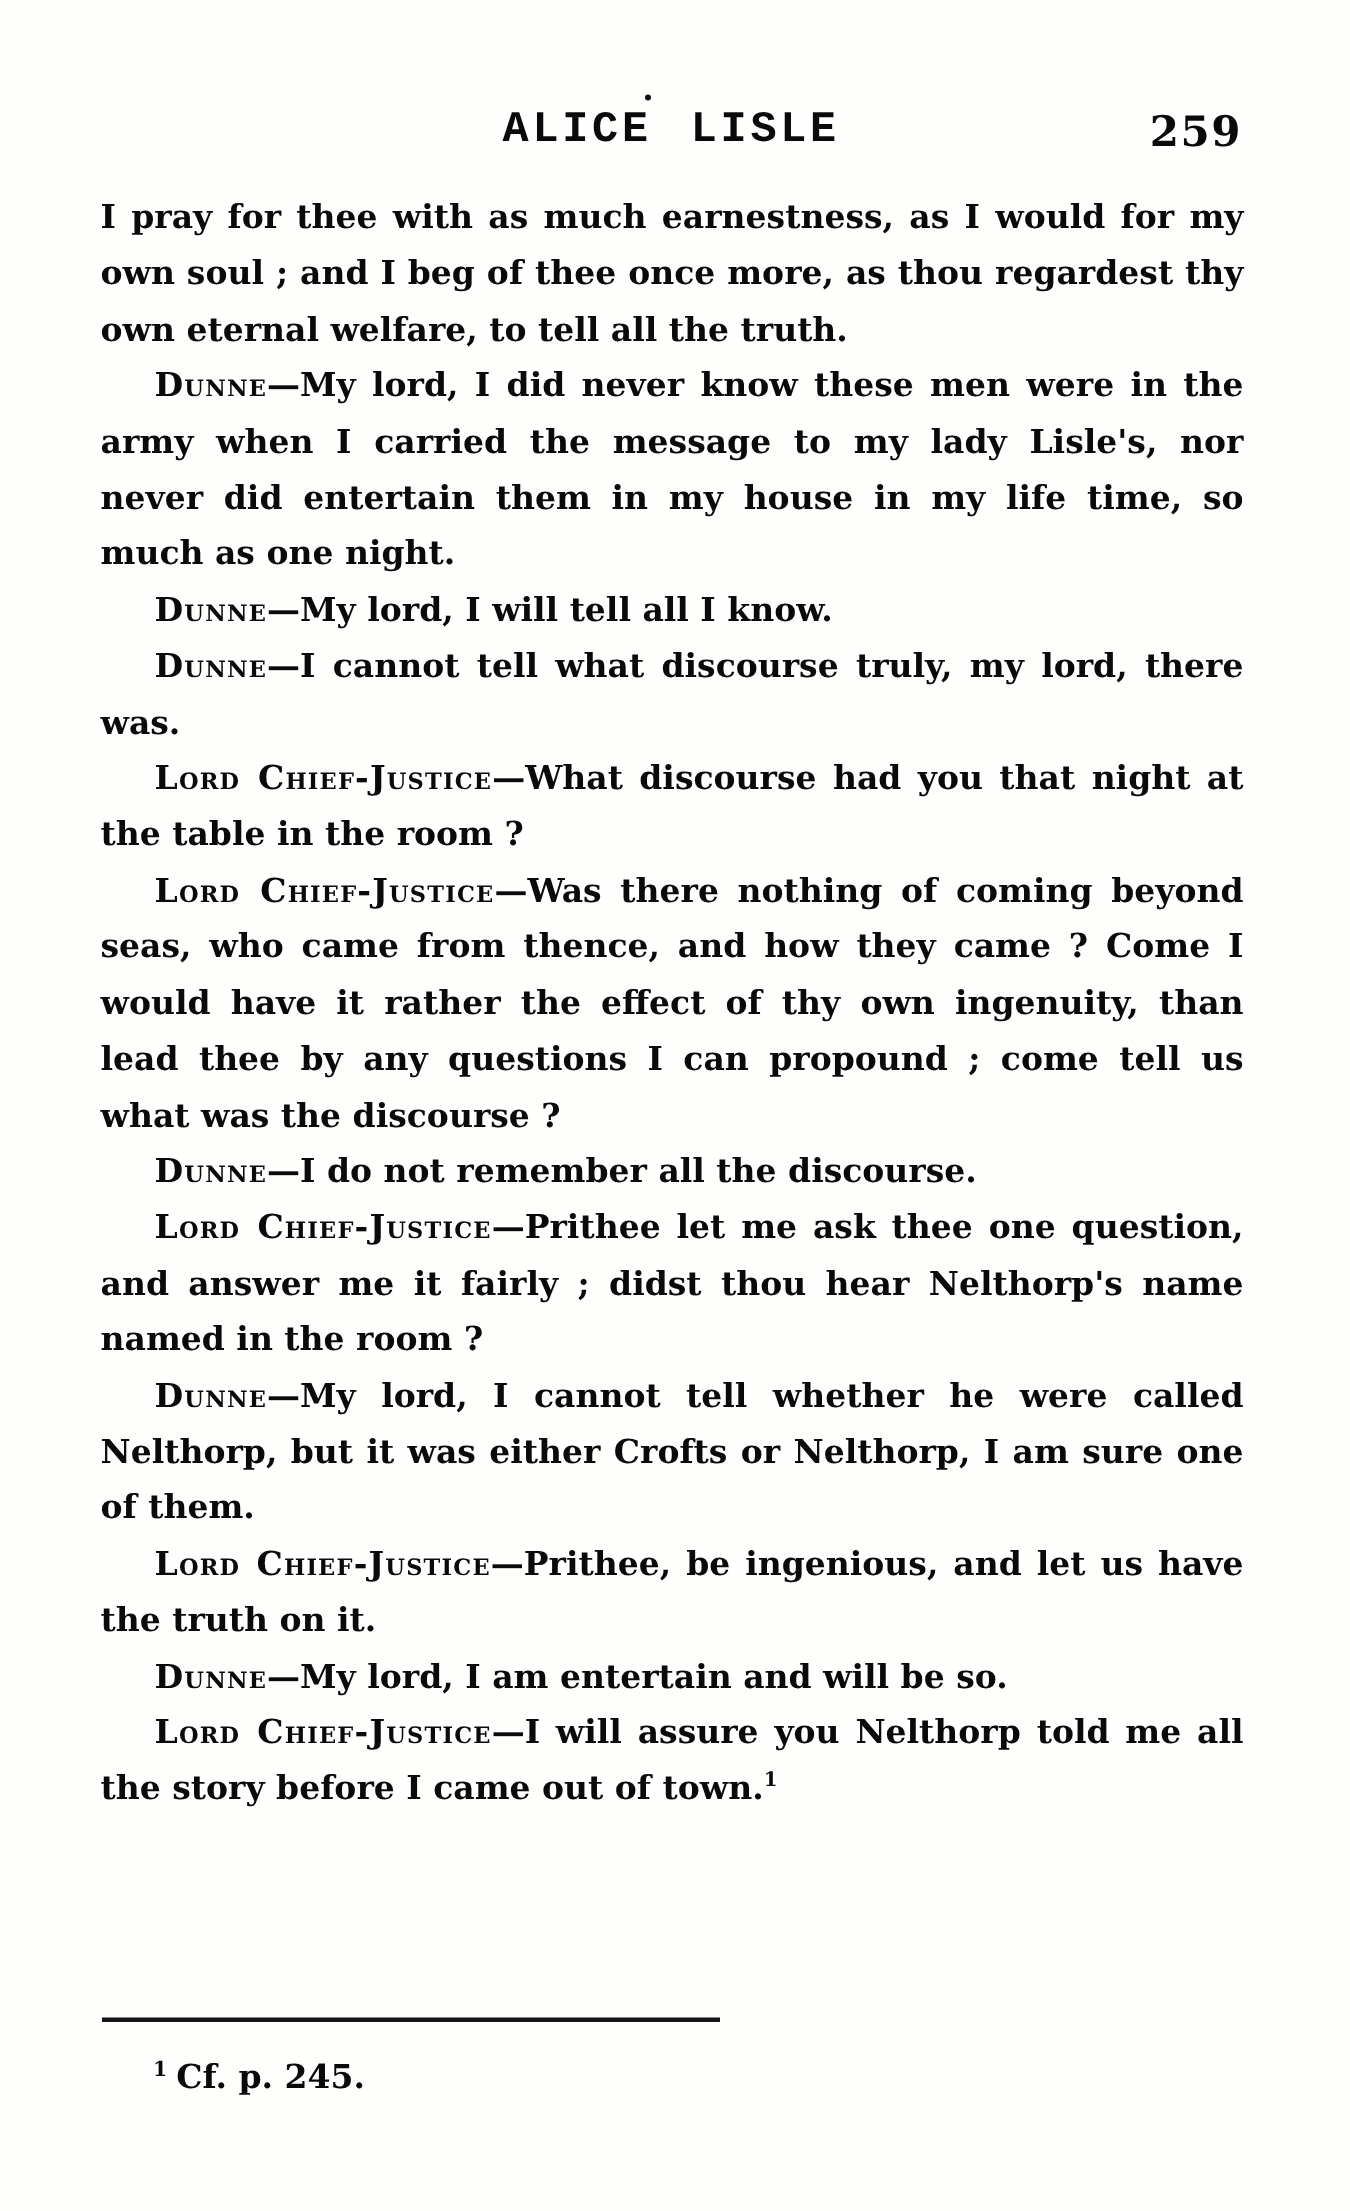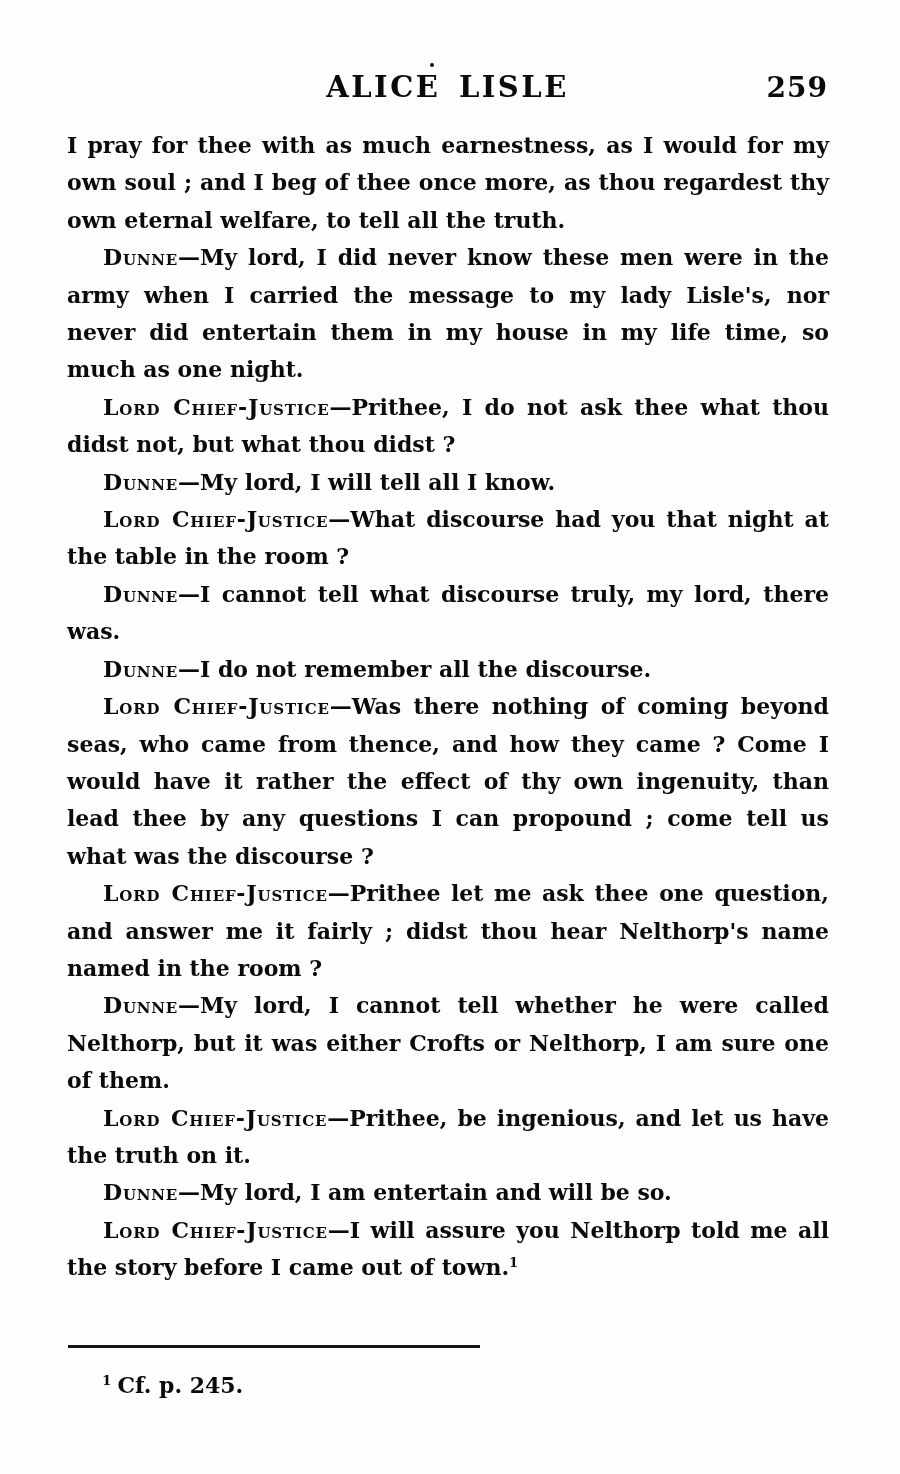--- a/index.html
+++ b/index.html
@@ -24,20 +24,21 @@
     position: absolute;
     top: 70px; left: 67px; right: 72px;
     height: 36px;
   }
   .running-title {
     display: block;
     text-align: center;
     font-size: 29px;
     letter-spacing: 2.5px;
     word-spacing: 6px;
+    font-family: Liberation Mono, monospace;
   }
   .page-number {
     position: absolute;
     right: 0; top: 1px;
     font-size: 28px;
     letter-spacing: 1px;
   }
   .body-text {
     position: absolute;
     top: 127px; left: 67px;
@@ -84,31 +85,30 @@
   <div class="header">
     <span class="running-title">ALICE LISLE</span>
     <span class="page-number">259</span>
   </div>
 
   <div class="body-text">
   <p class="para"><span class="speech">I pray for thee with as much earnestness, as I would for my own soul ; and I beg of thee once more, as thou regardest thy own eternal welfare, to tell all the truth.</span></p>
 
   <p class="para indent"><span class="speaker">Dunne</span><span class="speech">—My lord, I did never know these men were in the army when I carried the message to my lady Lisle's, nor never did entertain them in my house in my life time, so much as one night.</span></p>
 
-  <p class="para indent"><span class="speaker">Lord Chief-Justice</span><span class="speech">—Prithee, I do not ask thee what thou didst not, but what thou didst ?</span></p>
 
   <p class="para indent"><span class="speaker">Dunne</span><span class="speech">—My lord, I will tell all I know.</span></p>
 
+  <p class="para indent"><span class="speaker">Dunne</span><span class="speech">—I cannot tell what discourse truly, my lord, there was.</span></p>
+
   <p class="para indent"><span class="speaker">Lord Chief-Justice</span><span class="speech">—What discourse had you that night at the table in the room ?</span></p>
 
-  <p class="para indent"><span class="speaker">Dunne</span><span class="speech">—I cannot tell what discourse truly, my lord, there was.</span></p>
+  <p class="para indent"><span class="speaker">Lord Chief-Justice</span><span class="speech">—Was there nothing of coming beyond seas, who came from thence, and how they came ?  Come I would have it rather the effect of thy own ingenuity, than lead thee by any questions I can propound ; come tell us what was the discourse ?</span></p>
 
   <p class="para indent"><span class="speaker">Dunne</span><span class="speech">—I do not remember all the discourse.</span></p>
-
-  <p class="para indent"><span class="speaker">Lord Chief-Justice</span><span class="speech">—Was there nothing of coming beyond seas, who came from thence, and how they came ?  Come I would have it rather the effect of thy own ingenuity, than lead thee by any questions I can propound ; come tell us what was the discourse ?</span></p>
 
   <p class="para indent"><span class="speaker">Lord Chief-Justice</span><span class="speech">—Prithee let me ask thee one question, and answer me it fairly ; didst thou hear Nelthorp's name named in the room ?</span></p>
 
   <p class="para indent"><span class="speaker">Dunne</span><span class="speech">—My lord, I cannot tell whether he were called Nelthorp, but it was either Crofts or Nelthorp, I am sure one of them.</span></p>
 
   <p class="para indent"><span class="speaker">Lord Chief-Justice</span><span class="speech">—Prithee, be ingenious, and let us have the truth on it.</span></p>
 
   <p class="para indent"><span class="speaker">Dunne</span><span class="speech">—My lord, I am entertain and will be so.</span></p>
 
   <p class="para indent"><span class="speaker">Lord Chief-Justice</span><span class="speech">—I will assure you Nelthorp told me all the story before I came out of town.</span><sup class="fn-ref">1</sup></p>

